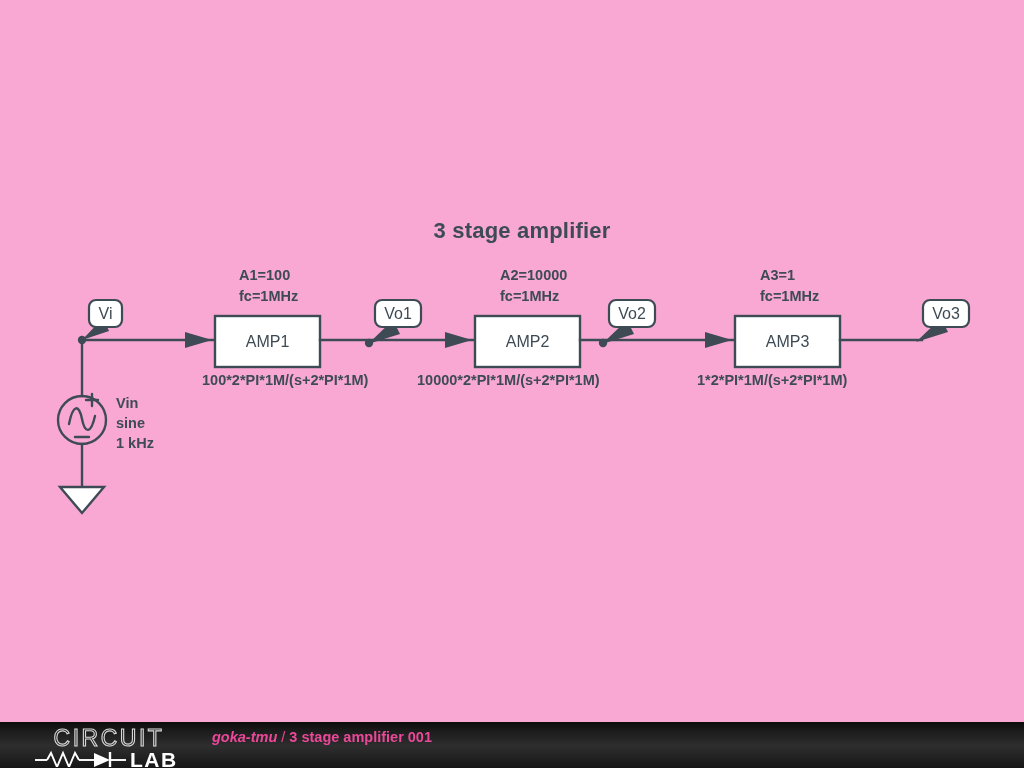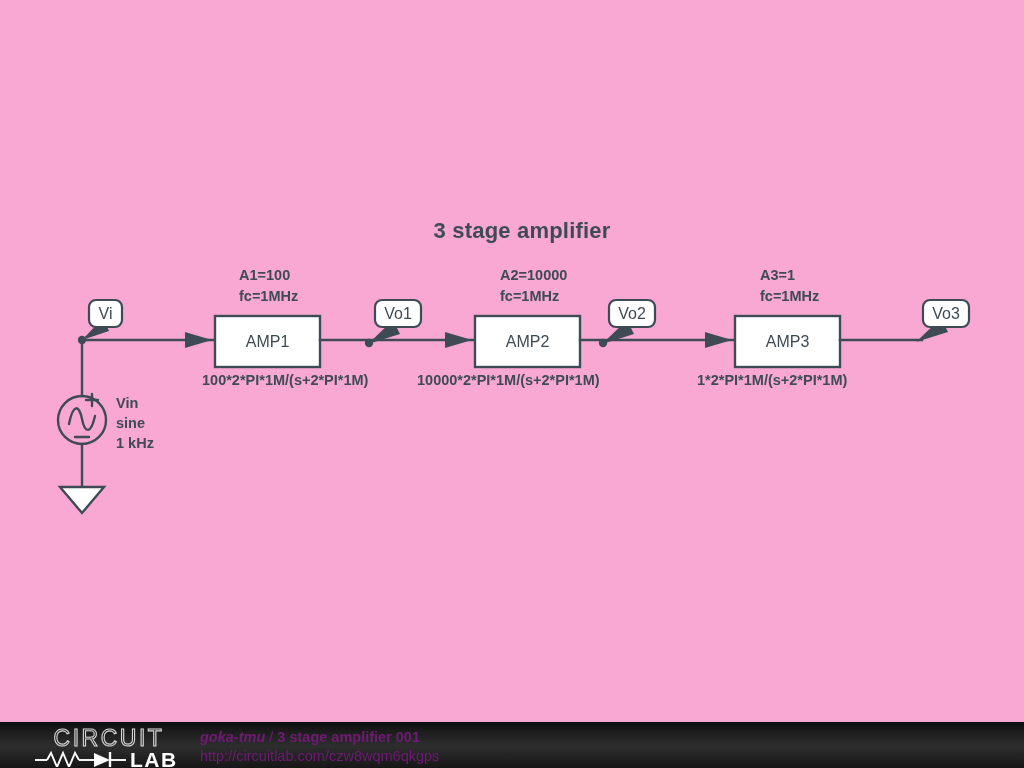--- a/index.html
+++ b/index.html
@@ -116,25 +116,25 @@
   }
   #footer-logo {
     position: absolute;
     left: 22px;
     top: 727px;
     width: 175px;
     height: 40px;
   }
   #footer-meta {
     position: absolute;
-    left: 200px;
+    left: 212px;
     top: 728px;
     width: 620px;
     height: 40px;
-    color: #701a75;
+    color: #ec4899;
     line-height: 19px;
   }
   .footer-line1 {
     font-size: 14.5px;
     white-space: nowrap;
   }
   .footer-author {
     font-style: italic;
     font-weight: bold;
   }
@@ -266,14 +266,13 @@
   <polygon points="72,26 88,33 72,40" fill="#ffffff" stroke="none"></polygon>
   <line x1="88" y1="25" x2="88" y2="41" stroke="#ffffff" stroke-width="2.4"></line>
 
   <text x="108" y="40" font-family="Liberation Sans, sans-serif" font-size="21" font-weight="bold" letter-spacing="1.5" fill="#ffffff">LAB</text>
 </svg>
 
 <div id="footer-meta">
   <div class="footer-line1">
     <span class="footer-author">goka-tmu</span><span class="footer-sep"> / </span><span class="footer-title">3 stage amplifier 001</span>
   </div>
-  <div class="footer-line2">http://circuitlab.com/czw8wqm6qkgps</div>
 </div>
 
 </body></html>

